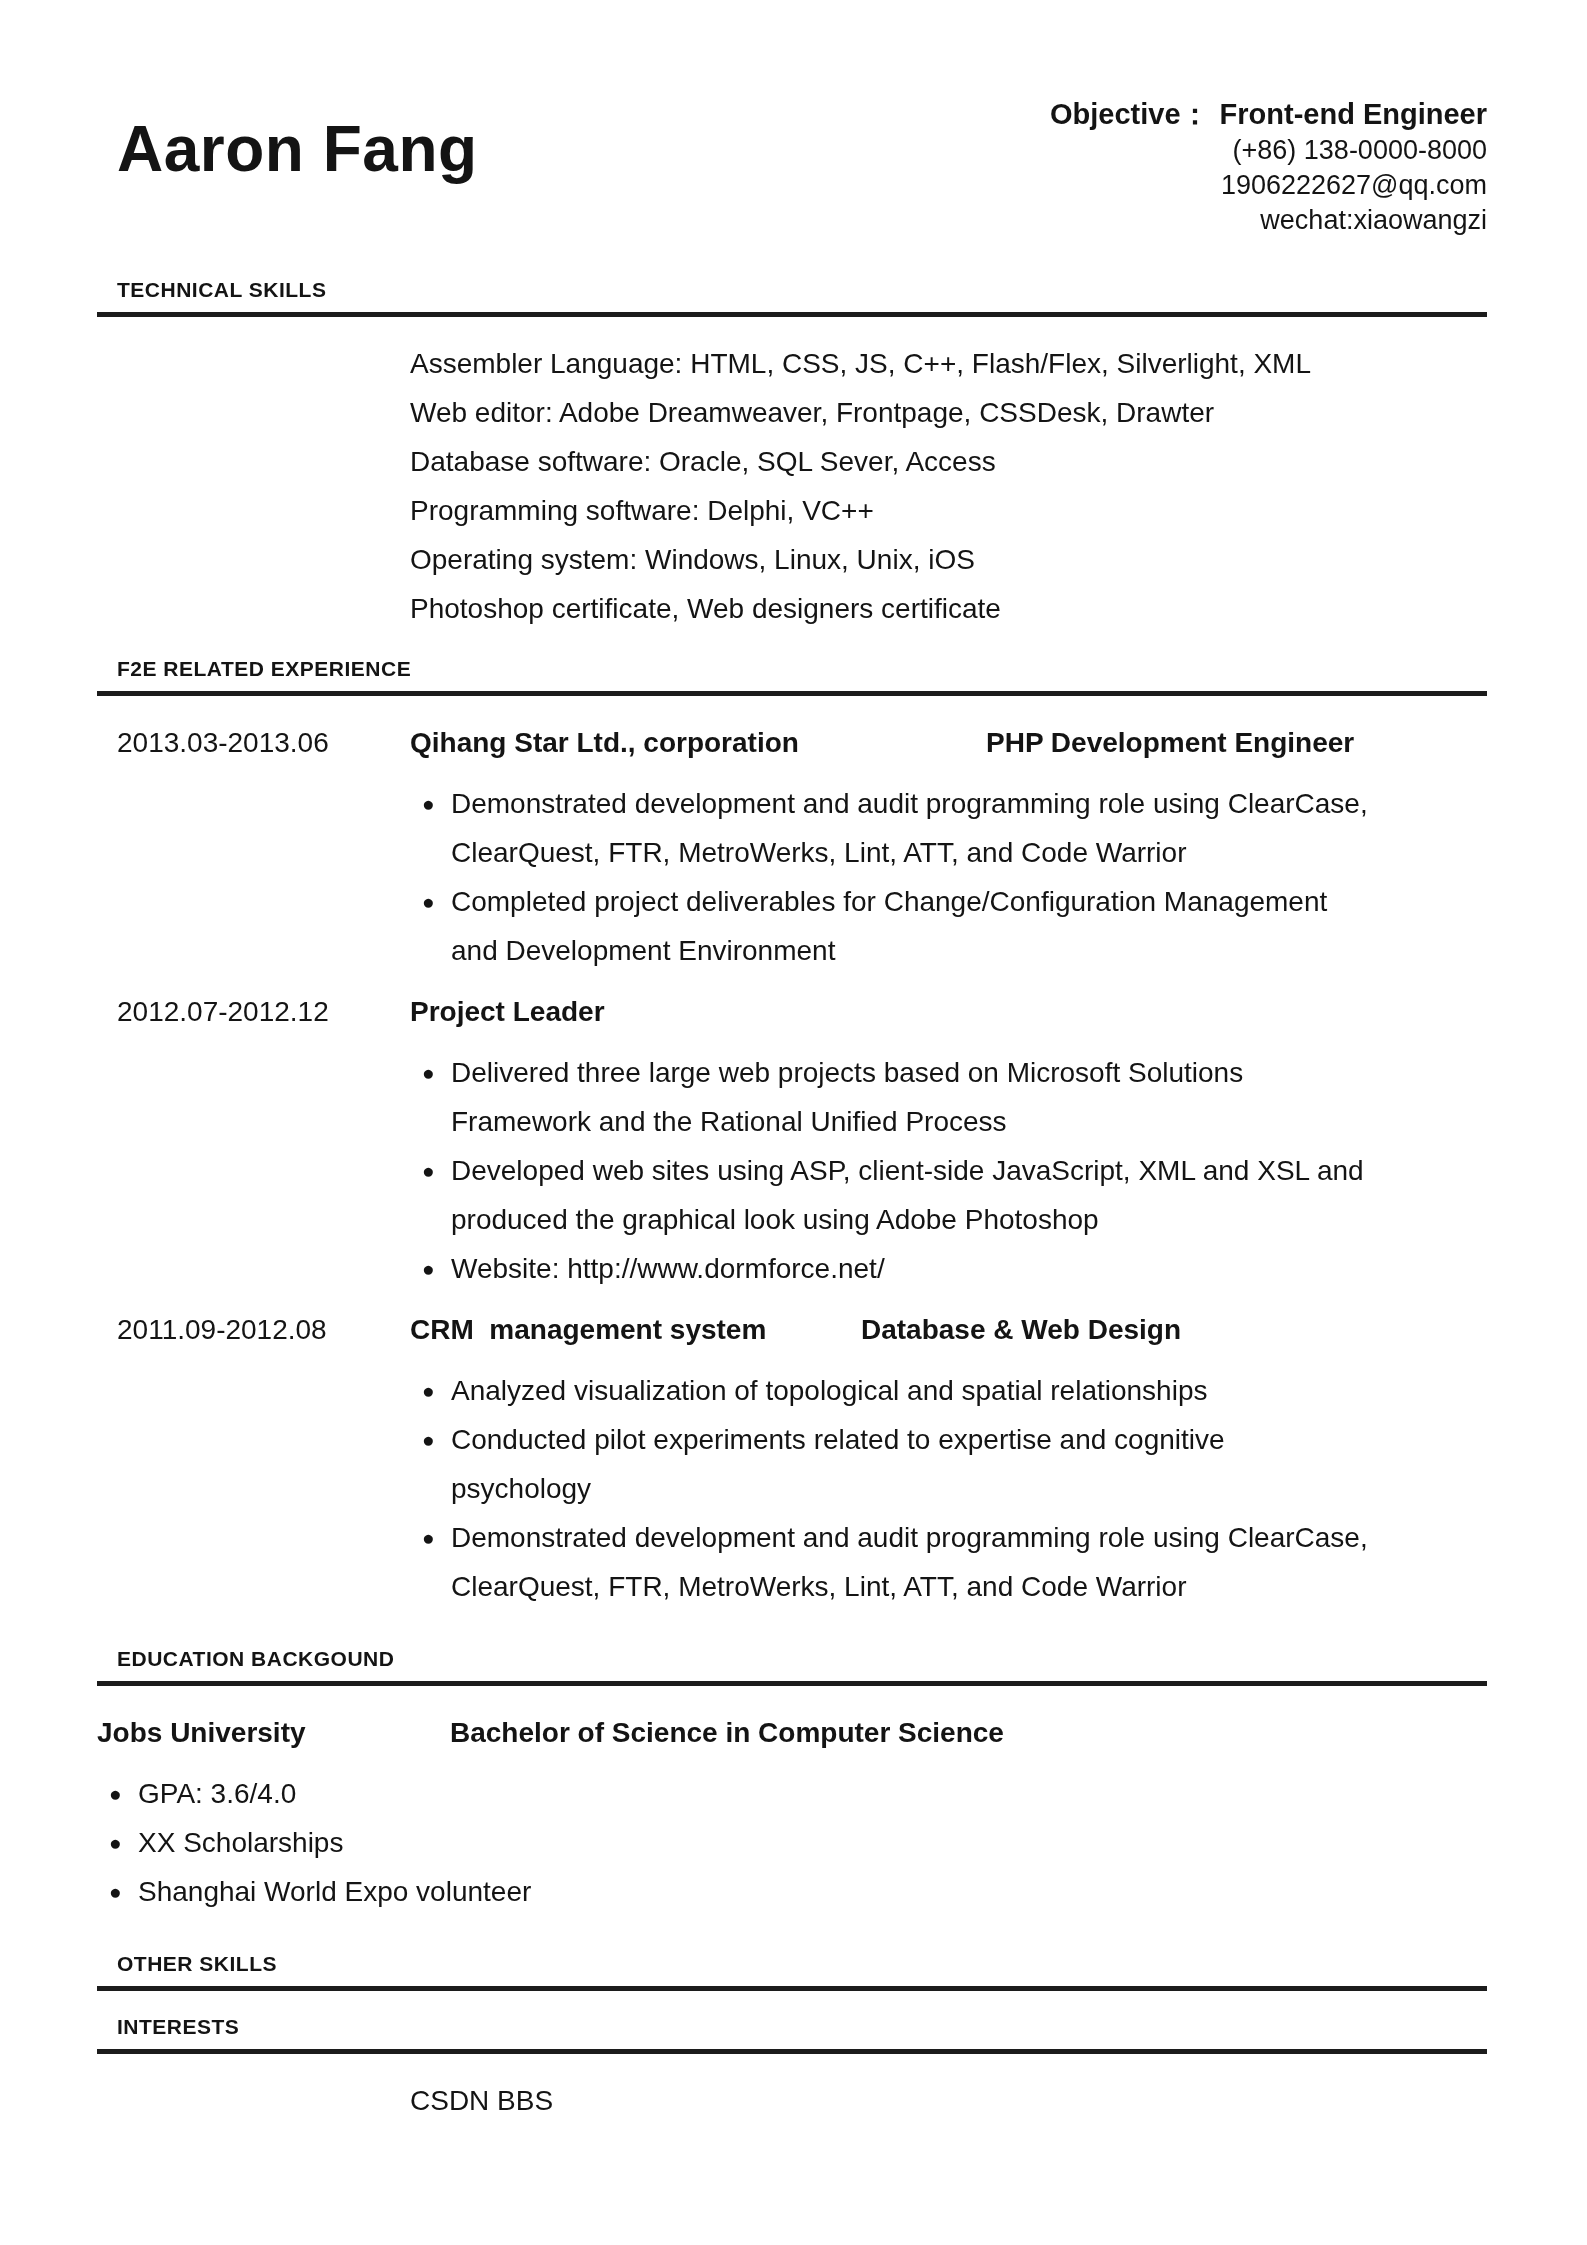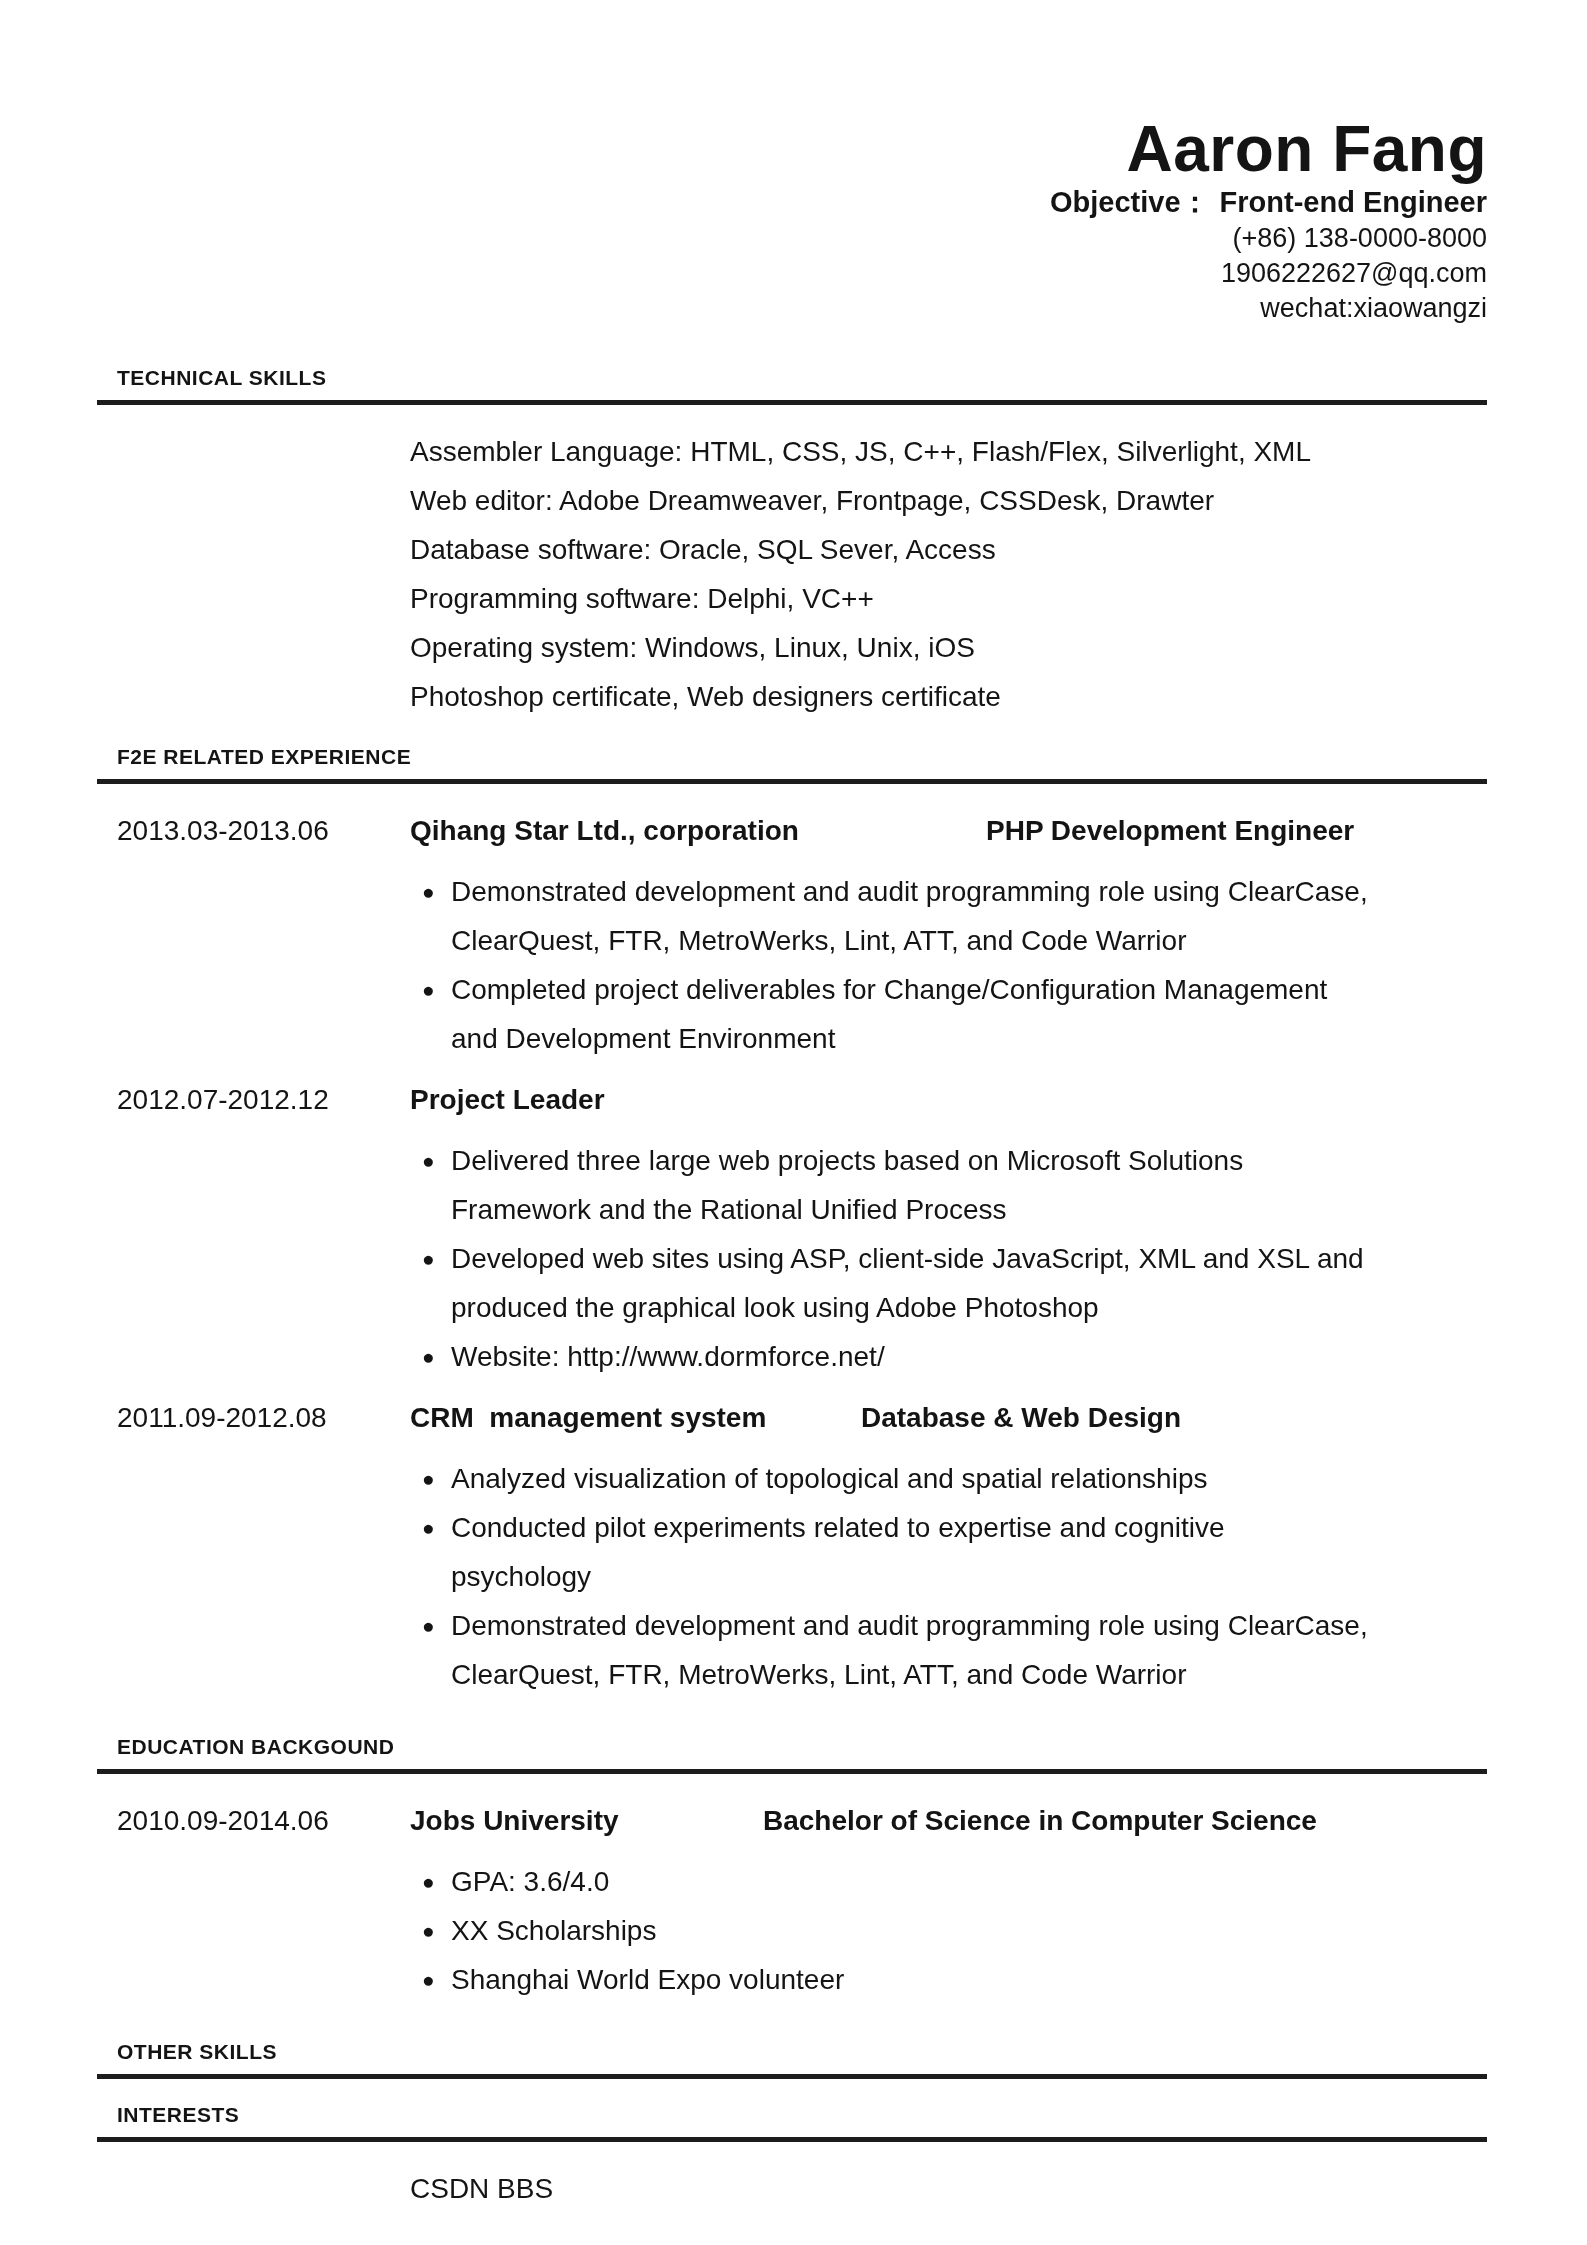--- a/index.html
+++ b/index.html
@@ -9,21 +9,21 @@
     height: 2245px;
     background: #ffffff;
     color: #141414;
     font-family: "Liberation Sans", sans-serif;
     padding: 96px 100px 0 97px;
     overflow: hidden;
     position: relative;
   }
 
   
-  .header { display: flex; justify-content: space-between; align-items: flex-end; flex-direction: column; }
+  .header { display: flex; justify-content: space-between; align-items: flex-start; }
   .name {
     font-size: 64px;
     font-weight: 700;
     line-height: 70px;
     padding-left: 20px;
     margin-top: 18px;
     letter-spacing: 0.5px;
     white-space: nowrap;
   }
   .contact { text-align: right; font-size: 27px; line-height: 35px; }
@@ -145,21 +145,20 @@
 
     </div>
   </div>
 
   <div class="section">
     <div class="section-title">EDUCATION BACKGOUND</div>
     <div class="rule"></div>
     <div class="section-content">
 
       <div class="entry">
-        <div class="entry-date">2010.09-2014.06</div>
         <div class="entry-body">
           <div class="entry-head">
             <span class="cw-edu">Jobs University</span>
             <span>Bachelor of Science in Computer Science</span>
           </div>
           <ul class="bullets">
             <li>GPA: 3.6/4.0</li>
             <li>XX Scholarships</li>
             <li>Shanghai World Expo volunteer</li>
           </ul>

